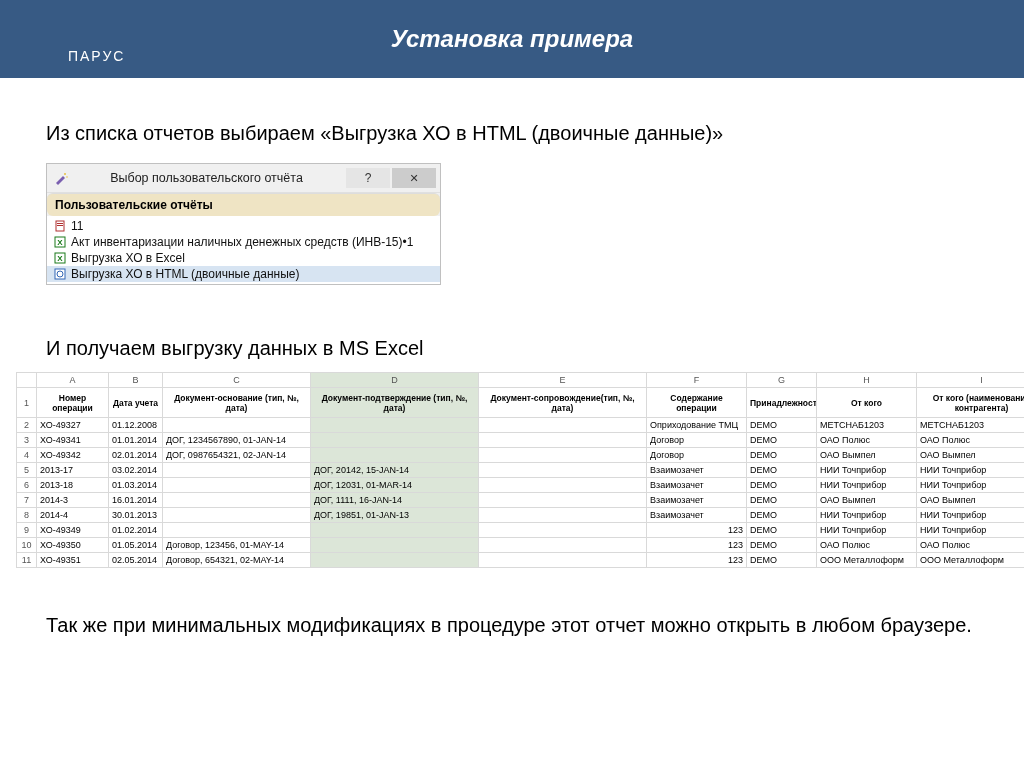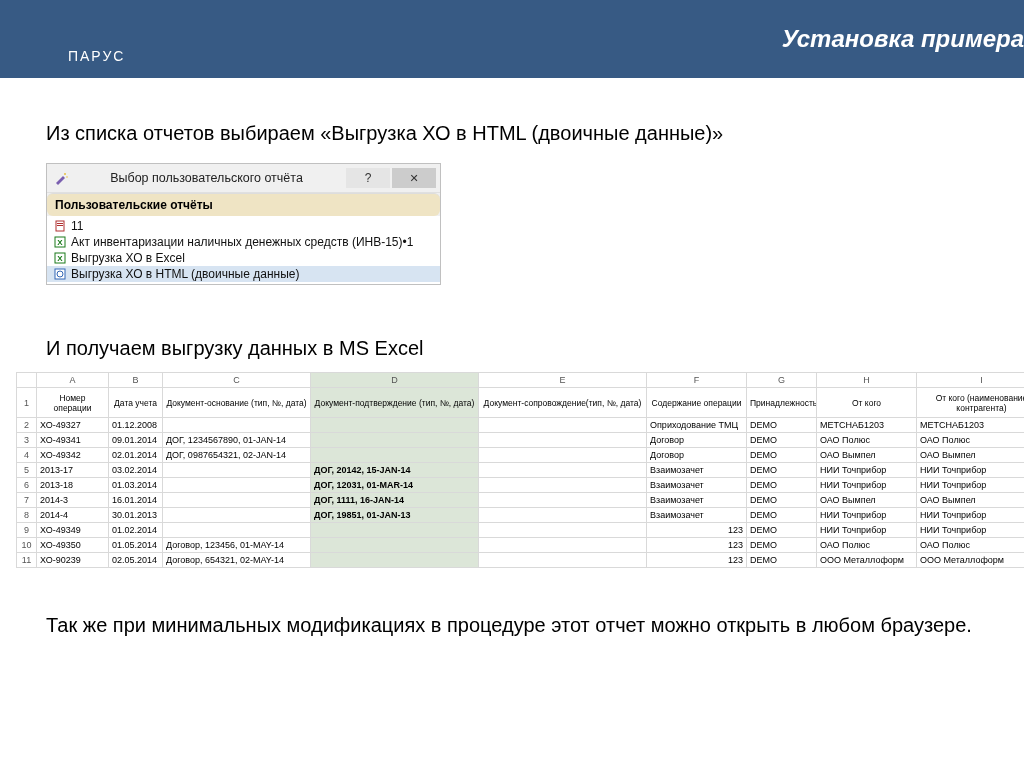--- a/index.html
+++ b/index.html
@@ -38,21 +38,21 @@
   }
   .logo-sub {
     font-size: 6px;
     letter-spacing: 0.5px;
     opacity: 0.85;
     margin-top: 1px;
   }
   .slide-title {
     position: absolute;
     left: 0; right: 0;
-    text-align: right;
+    text-align: center;
     font-size: 24px;
     font-weight: bold;
     font-style: italic;
     pointer-events: none;
   }
   .content {
     padding: 28px 46px 0 46px;
   }
   .body-text {
     font-size: 20px;
@@ -166,29 +166,29 @@
     font-size: 9px;
     height: 14px;
   }
   .excel .rowhead {
     background: #fff;
     text-align: center;
     color: #555;
     width: 18px;
   }
   .excel .hdrcell {
-    font-weight: normal;
+    font-weight: bold;
     text-align: center;
     white-space: normal;
     vertical-align: middle;
     font-size: 8.5px;
     height: 30px;
     background:#fff;
   }
-  .col-sel { background:#dce6d8 !important;font-weight:bold; }
+  .col-sel { background:#dce6d8 !important; }
   .excel td.num { text-align: right; margin-left: 37px; }
 </style>
 </head>
 <body>
 
 <div class="header">
   <div class="logo">
     <svg class="logo-mark" viewBox="0 0 40 40">
       <path d="M20 2 Q8 2 8 26 L8 38 L13 38 L13 26 Q13 7 22 7 Q30 7 30 16 Q30 24 20 24 L18 24 L18 29 L21 29 Q36 29 36 15 Q36 2 20 2 Z" fill="#fff"></path>
     </svg>
@@ -309,21 +309,21 @@
             <td class="col-sel"></td>
             <td></td>
             <td>Оприходование ТМЦ</td>
             <td>DEMO</td>
             <td>МЕТСНАБ1203</td>
             <td>МЕТСНАБ1203</td>
           </tr>
           <tr>
             <td class="rowhead">3</td>
             <td>ХО-49341</td>
-            <td>09.01.2014</td>
+            <td>01.01.2014</td>
             <td>ДОГ, 1234567890, 01-JAN-14</td>
             <td class="col-sel"></td>
             <td></td>
             <td>Договор</td>
             <td>DEMO</td>
             <td>ОАО Полюс</td>
             <td>ОАО Полюс</td>
           </tr>
           <tr>
             <td class="rowhead">4</td>
@@ -404,21 +404,21 @@
             <td>Договор, 123456, 01-MAY-14</td>
             <td class="col-sel"></td>
             <td></td>
             <td class="num">123</td>
             <td>DEMO</td>
             <td>ОАО Полюс</td>
             <td>ОАО Полюс</td>
           </tr>
           <tr>
             <td class="rowhead">11</td>
-            <td>ХО-90239</td>
+            <td>ХО-49351</td>
             <td>02.05.2014</td>
             <td>Договор, 654321, 02-MAY-14</td>
             <td class="col-sel"></td>
             <td></td>
             <td class="num">123</td>
             <td>DEMO</td>
             <td>ООО Металлоформ</td>
             <td>ООО Металлоформ</td>
           </tr>
         </tbody>

